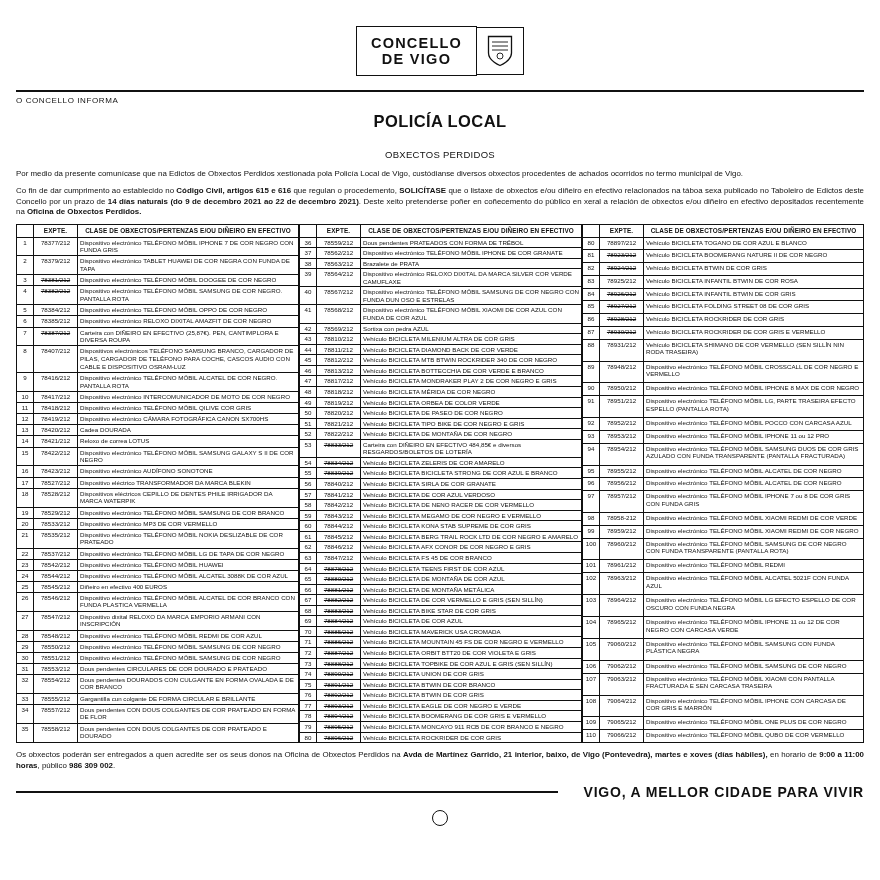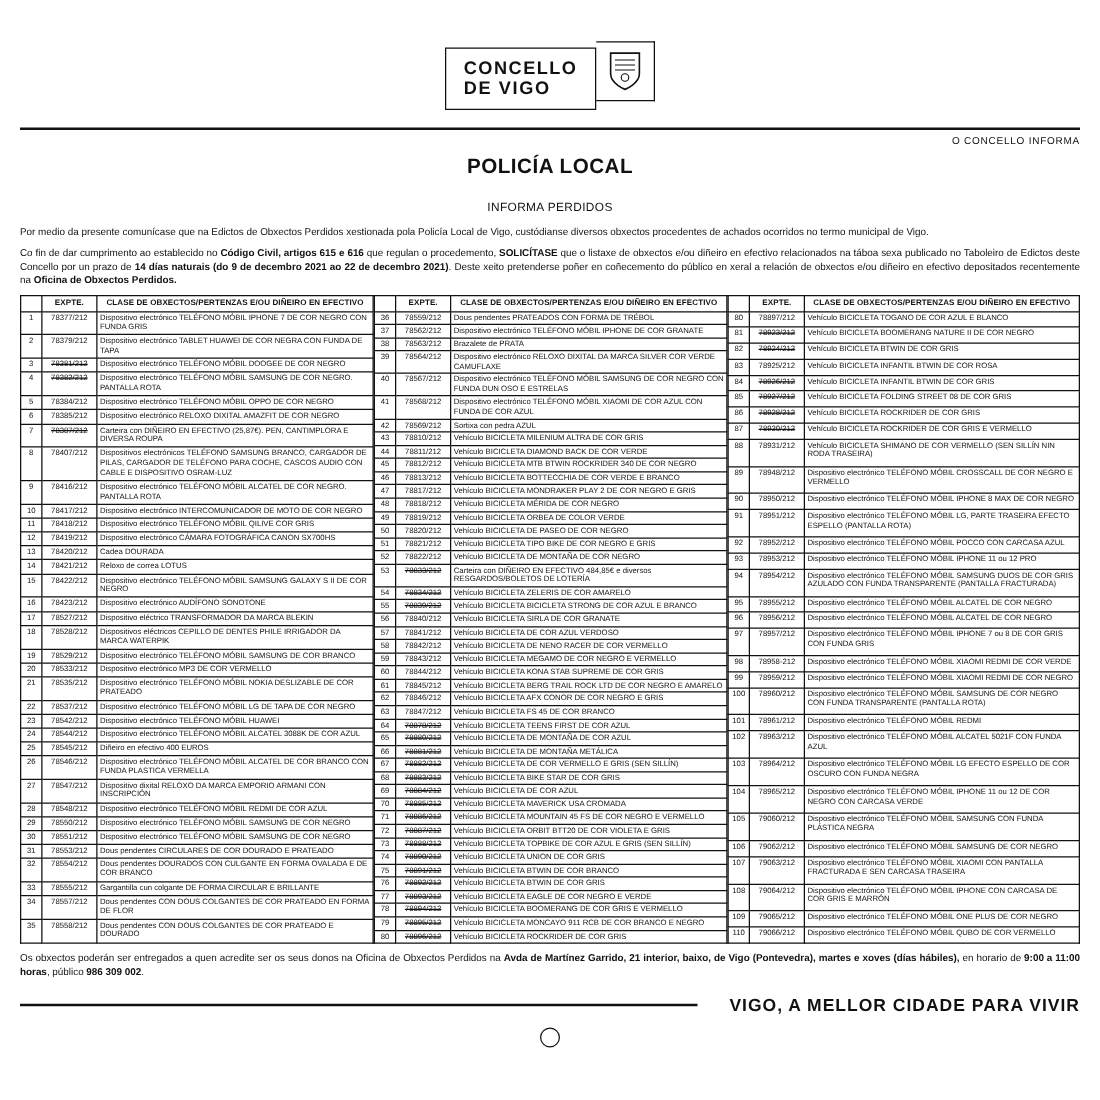--- a/index.html
+++ b/index.html
@@ -9,28 +9,28 @@
     height: 880px;
     background: #ffffff;
     font-family: "Liberation Sans", sans-serif;
     color: #111;
     overflow: hidden;
   }
   .page { position: relative; width: 880px; height: 880px; padding: 14px 16px 0 16px; }
 
   
   .logo-row { display:flex; justify-content:center; align-items:center; margin-top: 12px; margin-bottom: 14px; }
-  .logo-box { border: 1.4px solid #111; padding: 8px 14px 8px 14px; display:flex; align-items:center;margin-top:12px; }
+  .logo-box { border: 1.4px solid #111; padding: 8px 14px 8px 14px; display:flex; align-items:center; }
   .logo-text { font-size: 14.5px; line-height: 1.12; letter-spacing: 1.2px; font-weight: 700; color:#111; }
-  .logo-text div:last-child { letter-spacing: 1.3px; }
+  .logo-text div:last-child { letter-spacing: 1.3px; text-align: center; }
   .shield-wrap { border: 1.4px solid #111; border-left: none; padding: 7px 10px; display:flex; align-items:center; justify-content:center; }
   .shield { width: 26px; height: 32px; }
 
   .rule { border: none; border-top: 2px solid #111; margin: 2px 0 4px 0; }
-  .informa { text-align:right; font-size: 8px; letter-spacing: 0.6px; margin: 4px 0 7px 0; }
+  .informa { text-align:left; font-size: 8px; letter-spacing: 0.6px; margin: 4px 0 7px 0; }
   .title { text-align:center; font-size: 16.5px; font-weight: 700; letter-spacing: 0.4px; margin-bottom: 18px; }
   .subtitle { text-align:center; font-size: 9.5px; letter-spacing: 0.3px; margin-bottom: 9px; }
 
   .para { font-size: 7.9px; line-height: 1.35; text-align: justify; margin-bottom: 6px; }
   .para b { font-weight: 700; }
 
   
   .tables { display: flex; gap: 0; margin-top: 3px; }
   table { border-collapse: collapse; table-layout: fixed; }
   table.col { width: 283px; }
@@ -74,21 +74,21 @@
         <path d="M1.5 1.5 H24.5 V18 C24.5 26 13 30.5 13 30.5 C13 30.5 1.5 26 1.5 18 Z" fill="none" stroke="#111" stroke-width="1.3"></path>
         <path d="M5 7 h16 M5 11 h16 M5 15 h16" stroke="#111" stroke-width="0.9"></path>
         <circle cx="13" cy="21" r="3" fill="none" stroke="#111" stroke-width="0.9"></circle>
       </svg>
     </div>
   </div>
 
   <hr class="rule">
   <div class="informa">O CONCELLO INFORMA</div>
   <div class="title">POLICÍA LOCAL</div>
-  <div class="subtitle">INFORMA PERDIDOS</div>
+  <div class="subtitle">OBXECTOS PERDIDOS</div>
 
   <div class="para">Por medio da presente comunícase que na Edictos de Obxectos Perdidos xestionada pola Policía Local de Vigo, custódianse diversos obxectos procedentes de achados ocorridos no termo municipal de Vigo.</div>
   <div class="para"><span>Co fin de dar cumprimento ao establecido no </span><b>Código Civil, artigos 615 e 616</b><span> que regulan o procedemento, </span><b>SOLICÍTASE</b><span> que o listaxe de obxectos e/ou diñeiro en efectivo relacionados na táboa sexa publicado no Taboleiro de Edictos deste Concello por un prazo de </span><b>14 días naturais (do 9 de decembro 2021 ao 22 de decembro 2021)</b><span>. Deste xeito pretenderse poñer en coñecemento do público en xeral a relación de obxectos e/ou diñeiro en efectivo depositados recentemente na </span><b>Oficina de Obxectos Perdidos.</b></div>
 
   <div class="tables">
     <table class="col">
       <thead>
         <tr>
           <th class="n"></th>
           <th class="e">EXPTE.</th>

